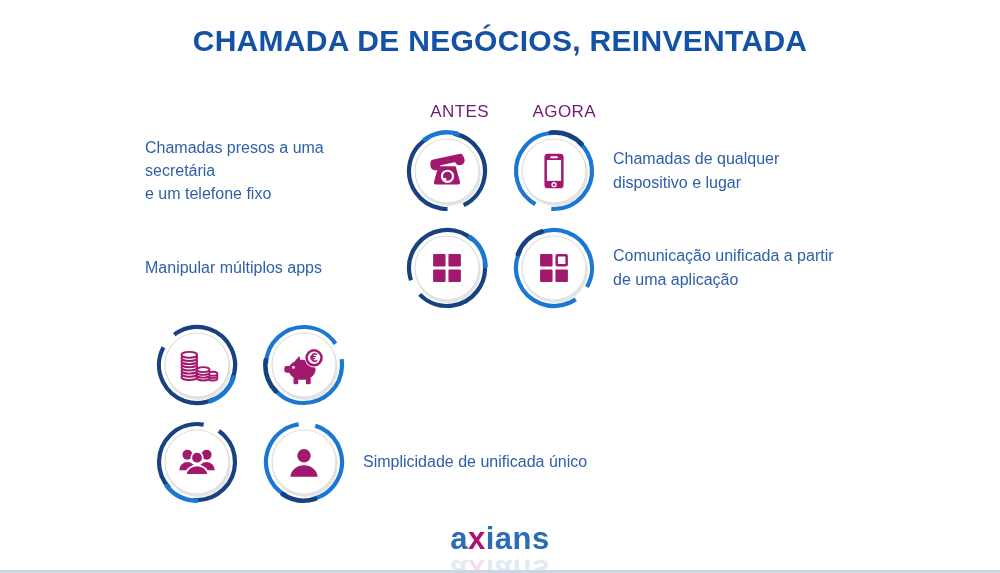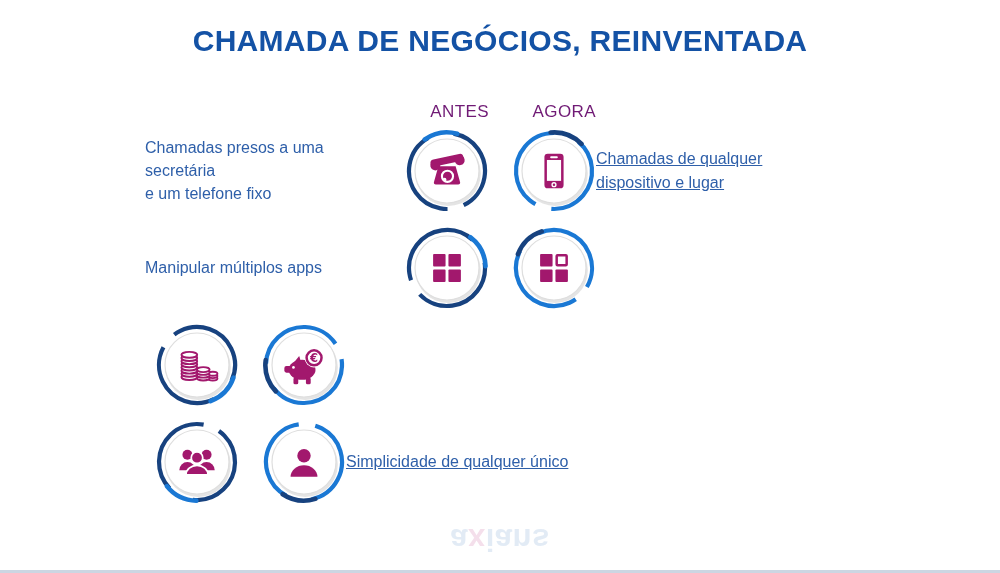--- a/index.html
+++ b/index.html
@@ -25,21 +25,21 @@
   .header-row{display:flex;margin-left:260px;height:20px;}
   .col-label{
     width:84px;text-align:right;font-size:17px;color:#701a75;letter-spacing:.4px;
   }
   .col-label + .col-label{margin-left:23px;}
   .row{display:flex;align-items:center;height:97px;}
   .cell-text{
     font-size:16px;color:var(--text-blue);line-height:1.45;white-space:pre-line;
   }
   .cell-text.left{width:250px;}
-  .cell-text.right{width:310px;text-decoration:underline;}
+  .cell-text.right{width:310px;margin-left:17px;}
   .badge-wrap{position:relative;width:84px;height:84px;flex:0 0 84px;}
   .badge-wrap.first{margin-left:10px;}
   .badge-wrap.second{margin-left:23px;}
   .ring-slot,.ring-slot svg{position:absolute;left:0;top:0;width:84px;height:84px;}
   .icon-slot{position:absolute;left:19px;top:19px;width:46px;height:46px;}
   .icon-slot svg{width:46px;height:46px;display:block;}
   .logo-block{position:absolute;top:523px;left:0;width:1000px;text-align:center;line-height:1;}
   .logo{
     font-size:31px;font-weight:bold;letter-spacing:.5px;color:var(--logo-blue);
   }
@@ -150,20 +150,22 @@
             <svg viewBox="0 0 48 48">
               <g fill="#a2186d">
     <rect x="9.5" y="9.5" width="13" height="13" rx="1"></rect>
     <rect x="9.5" y="25.5" width="13" height="13" rx="1"></rect>
     <rect x="25.5" y="25.5" width="13" height="13" rx="1"></rect>
   </g>
     <rect x="26.8" y="10.8" width="10.4" height="10.4" rx=".8" fill="none" stroke="#a2186d" stroke-width="2.6"></rect>
   </svg>
           </span>
     </div>
+    <div class="cell-text right">Comunicação unificada a partir
+de uma aplicação</div>
   </div>
 
   <div class="row">
     <div class="badge-wrap first">
       <span class="ring-slot">
             <svg viewBox="0 0 84 84">
     <g transform="rotate(144 42 42)">
       <circle cx="42" cy="42" r="38" fill="none" stroke="#17427f" stroke-width="4.2" pathLength="100" stroke-dasharray="40 7 42 11" transform="rotate(-80 42 42)"></circle>
       <circle cx="42" cy="42" r="38.6" fill="none" stroke="#1a78d4" stroke-width="4.6" stroke-linecap="round" pathLength="100" stroke-dasharray="14 86" transform="rotate(-125 42 42)"></circle>
     </g>
@@ -260,22 +262,23 @@
           </span>
       <span class="icon-slot">
             <svg viewBox="0 0 48 48">
               <g fill="#a2186d">
     <circle cx="24" cy="17.5" r="7"></circle>
     <path d="M10 39.5 a14 12 0 0 1 28 0 z"></path>
   </g>
             </svg>
           </span>
     </div>
-    <div class="cell-text right">Simplicidade de qualquer único</div>
+    <div class="cell-text right">Simplicidade de unificada único</div>
   </div>
 </div>
 </div>
 
 <div class="logo-block">
+  <div class="logo"><span>a</span><span class="lx">x</span><span>ians</span></div>
   <div class="logo logo-reflection"><span>a</span><span class="lx">x</span><span>ians</span></div>
 </div>
 
 <div class="bottom-bar"></div>
 
 </body></html>

